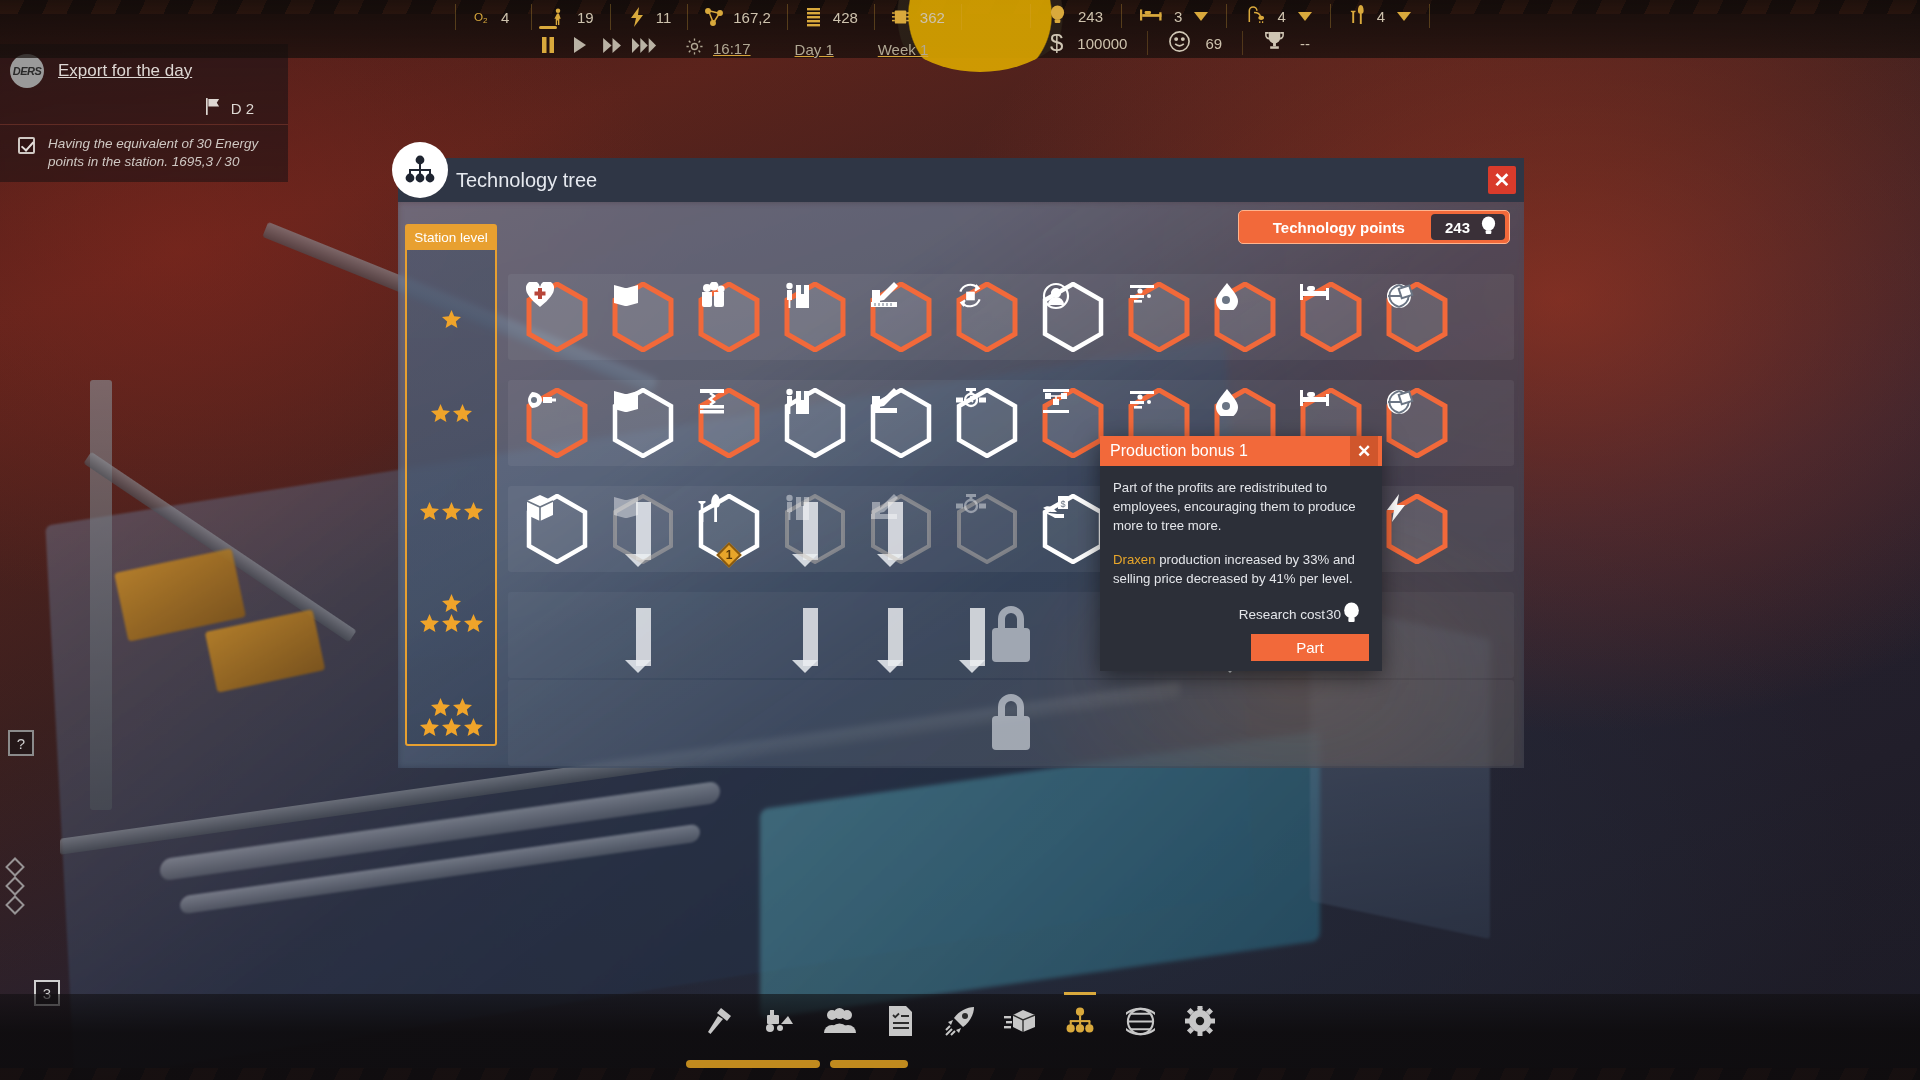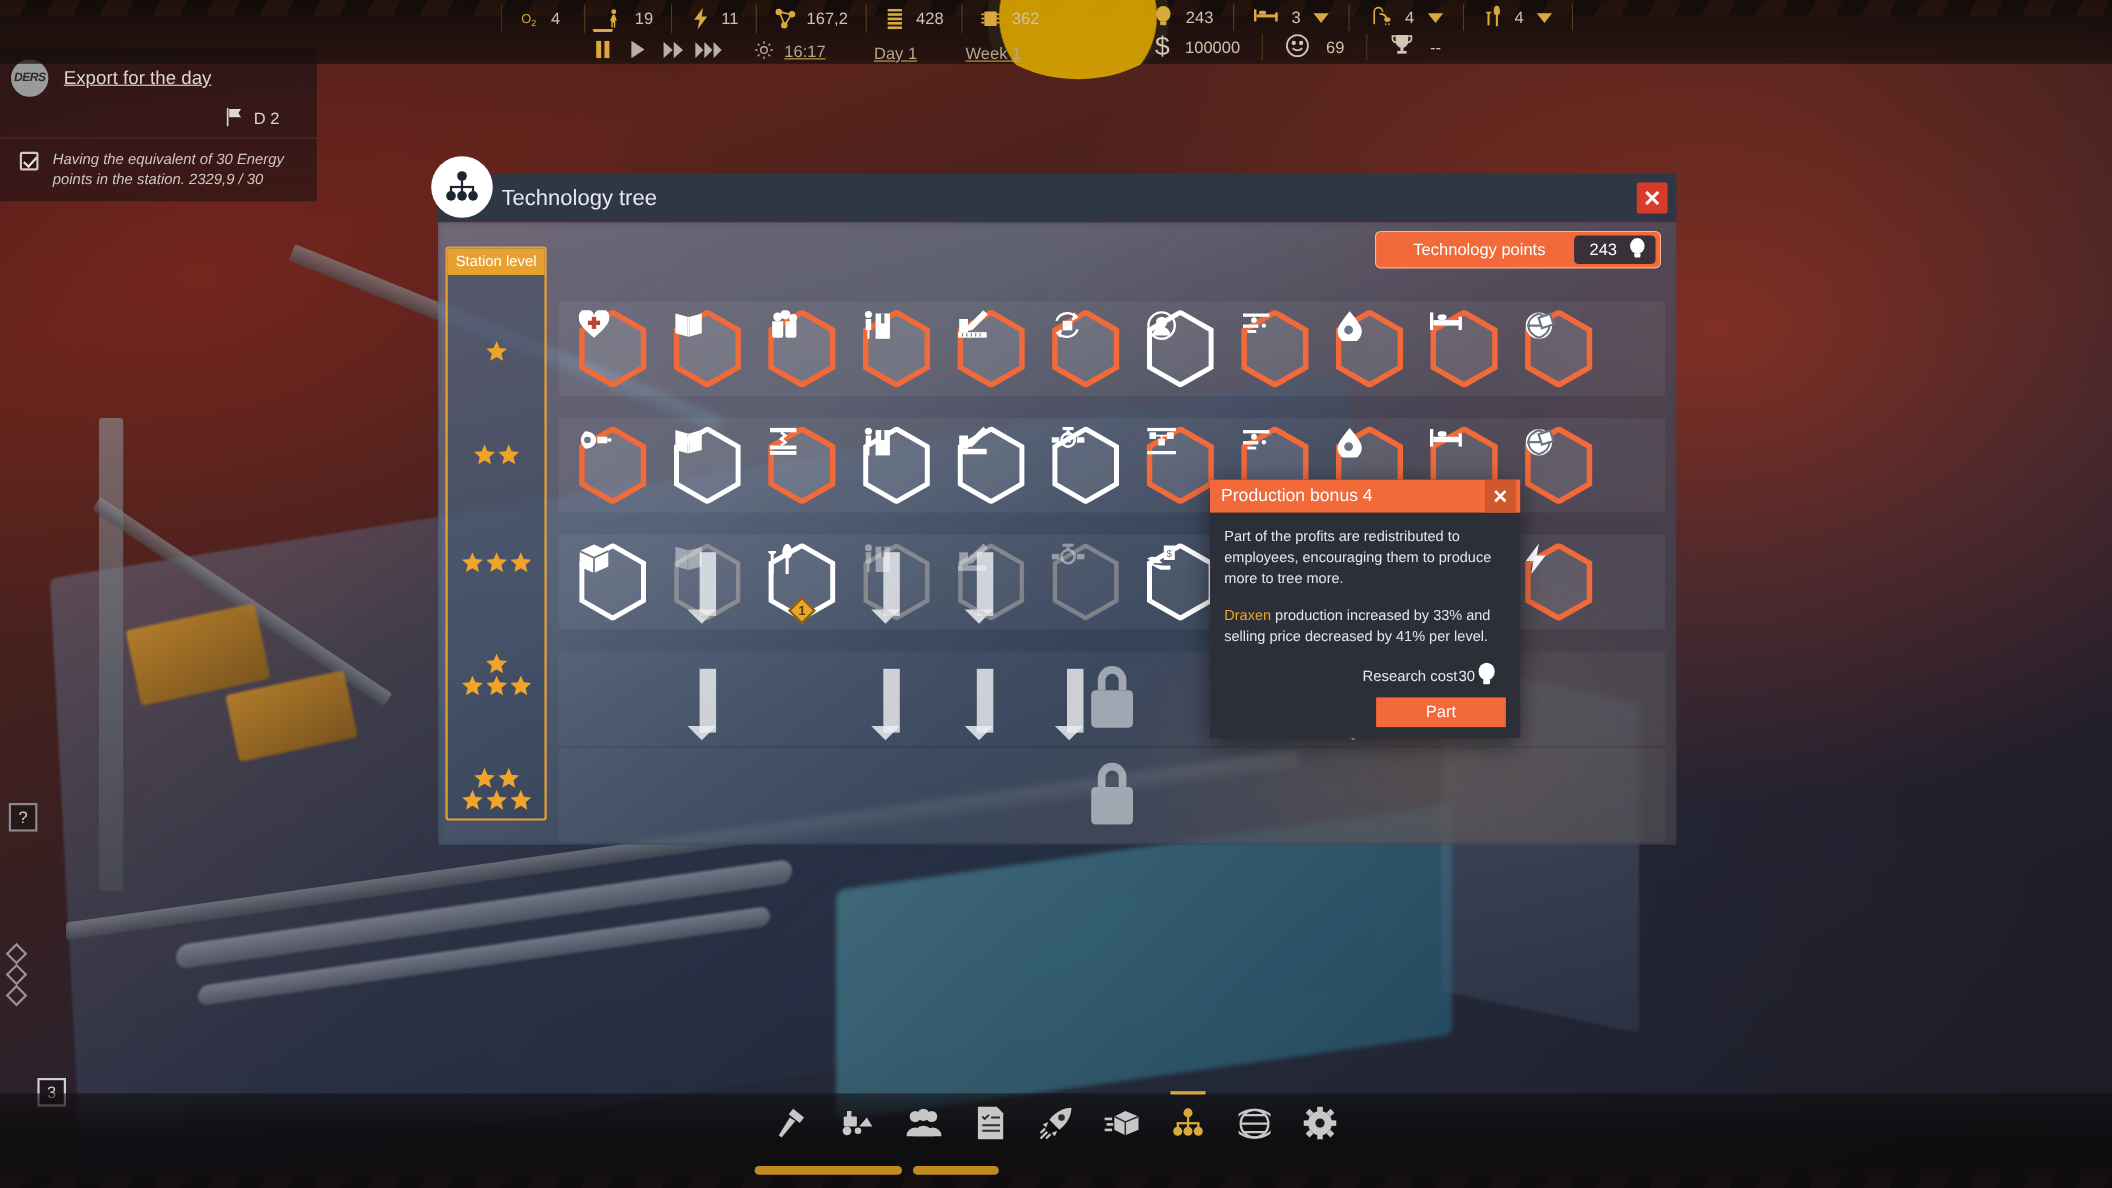--- a/index.html
+++ b/index.html
@@ -163,20 +163,21 @@
       radial-gradient(ellipse 400px 260px at 900px 480px, rgba(170,110,60,.25), rgba(0,0,0,0) 70%);
     filter: blur(3px);
   }
 
   
   #points {
     position:absolute; right:14px; top:8px; z-index:8;
     display:flex; align-items:center; height:34px;
     background:#f2693a; border-radius:5px; padding:0 4px 0 0;
     border:1px solid #ffb48e;
+    font-weight:bold;
   }
   #points .lbl { color:#fff; font-size:15px; padding:0 26px 0 34px; }
   #points .val {
     background:#3a3038; border-radius:4px; height:26px; display:flex; align-items:center; gap:10px;
     padding:0 8px 0 14px; color:#fff; font-size:15px;
   }
 
   
   #levels {
     position:absolute; left:7px; top:22px; width:92px; height:522px; z-index:7;
@@ -488,21 +489,21 @@
     <span>
       <svg width="15" height="17" viewBox="0 0 16 18" fill="#ddd7d2">
           <rect x="0" y="0" width="1.8" height="18"></rect>
           <path d="M2.5 1 H14 L11.5 5 L14 9 H2.5 Z"></path>
         </svg>
     </span>
     <span>D 2</span>
   </div>
   <div class="q-task">
     <div class="q-chk on"></div>
-    <div class="q-text">Having the equivalent of 30 Energy points in the station. 2329,9 / 30</div>
+    <div class="q-text">Having the equivalent of 30 Energy points in the station. 1695,3 / 30</div>
   </div>
 </div>
 
 <div class="side-ic" style="left:8px; top:730px;">?</div>
 <div class="diamond-col">
   <div class="dmd"></div>
   <div class="dmd"></div>
   <div class="dmd"></div>
 </div>
 <div class="side-ic" style="left:34px; top:980px; border-color:#cfcfcf;">3</div>
@@ -1134,21 +1135,21 @@
       <div class="lock-ic">
         <svg width="52" height="62" viewBox="0 0 52 62" fill="#c7ccd4">
             <path d="M13 26 V17 a13 13 0 0 1 26 0 v9 h-7 v-9 a6 6 0 0 0-12 0 v9 Z"></path>
             <rect x="7" y="26" width="38" height="34" rx="4"></rect>
           </svg>
       </div>
     </div>
 
     <div id="tip" style="left:702px; top:234px;">
       <div class="t-head">
-        <span class="tt">Production bonus 4</span>
+        <span class="tt">Production bonus 1</span>
         <span class="t-close">✕</span>
       </div>
       <div class="t-body">
         <p>Part of the profits are redistributed to employees, encouraging them to produce more to tree more.</p>
         <div class="spacer"></div>
         <p><span class="hl">Draxen</span><span> production increased by 33% and selling price decreased by 41% per level.</span></p>
         <div class="cost">
           <span>Research cost</span>
           <span>30</span>
           <span>

